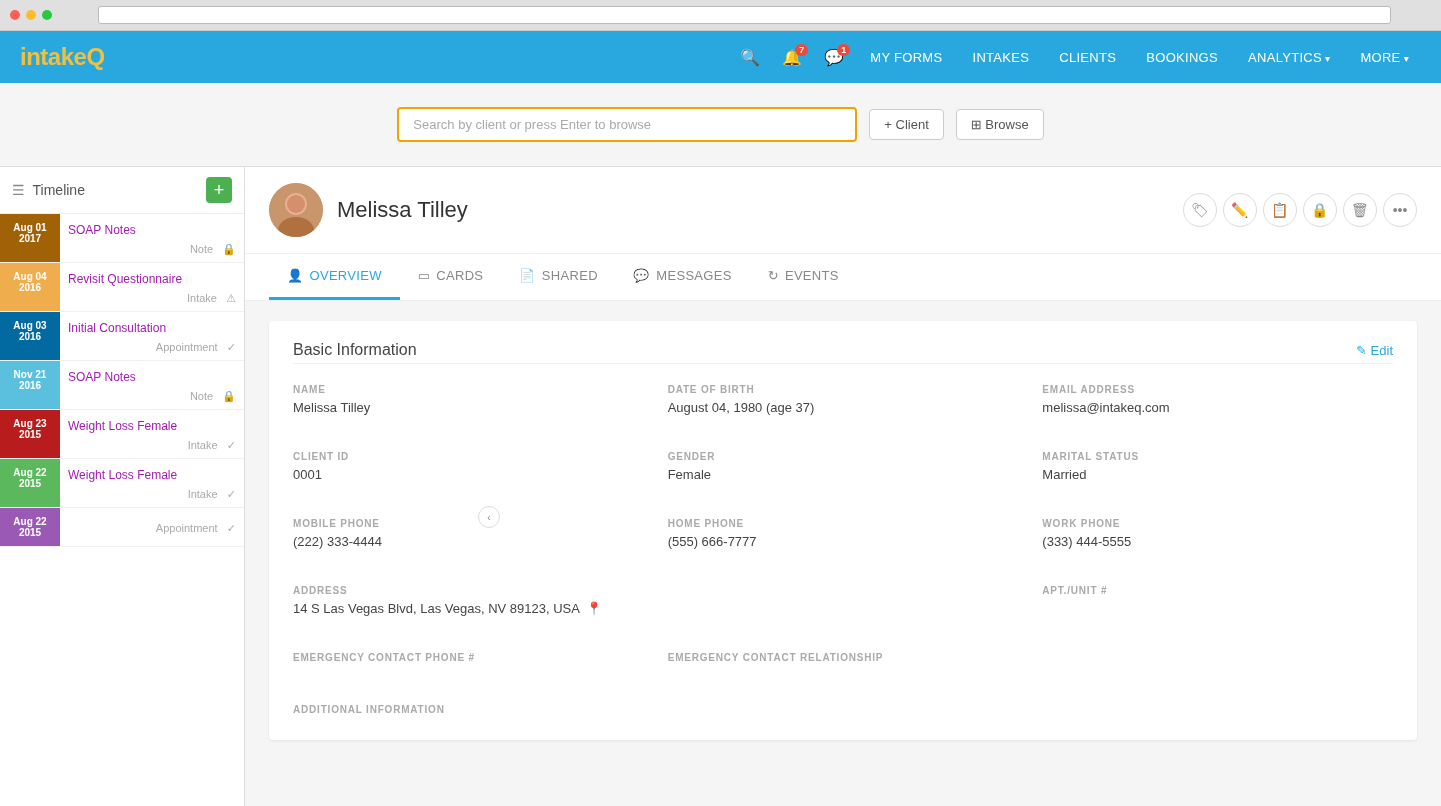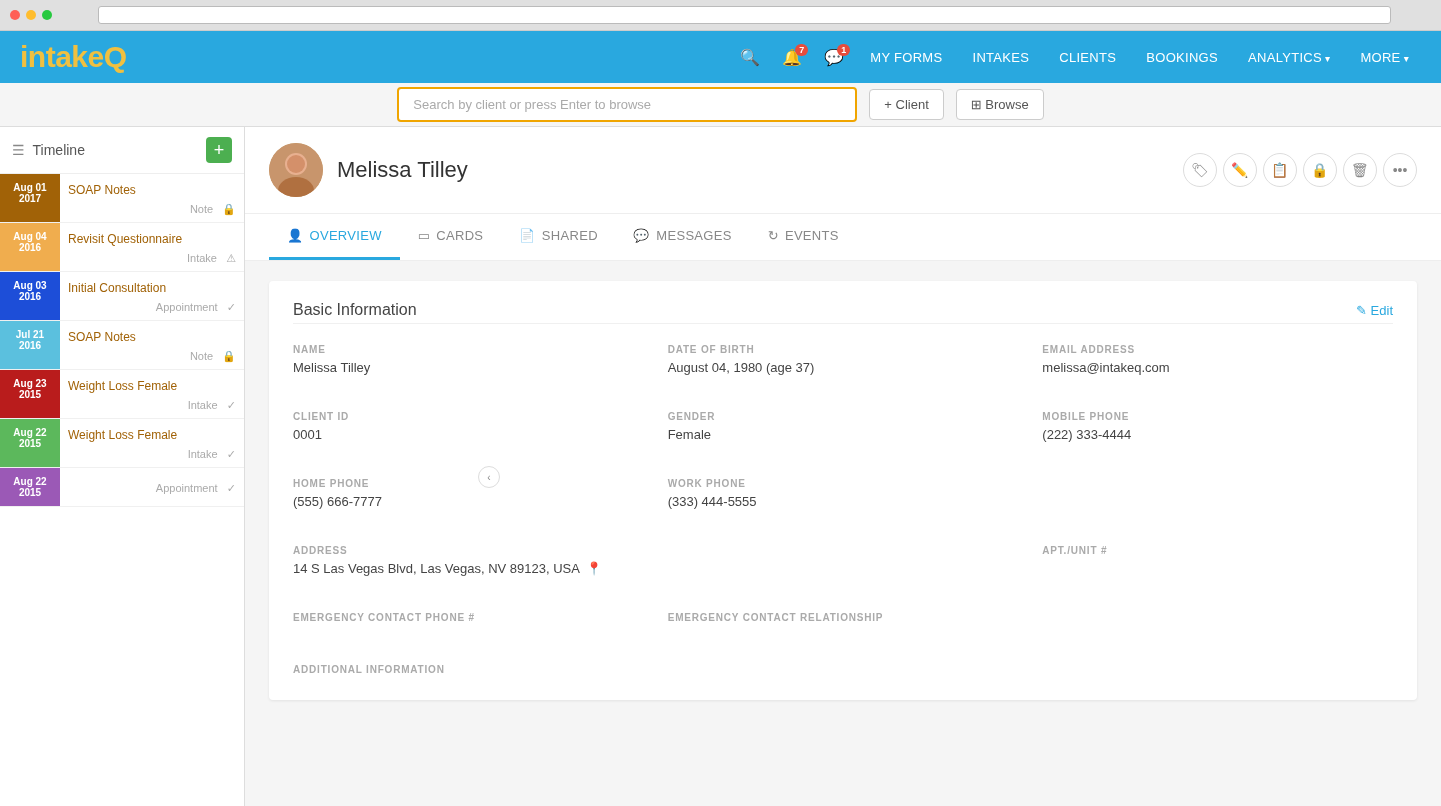--- a/index.html
+++ b/index.html
@@ -9,21 +9,21 @@
     .top-nav {
       background: #29a8df;
       height: 52px;
       display: flex;
       align-items: center;
       padding: 0 20px;
       position: relative;
     }
     .logo {
       color: white;
-      font-size: 30px;
+      font-size: 24px;
       font-weight: 600;
       letter-spacing: -0.5px;
     }
     .logo span { color: #f0c040; }
     .nav-right {
       margin-left: auto;
       display: flex;
       align-items: center;
       gap: 6px;
     }
@@ -58,21 +58,21 @@
       letter-spacing: 0.3px;
     }
     .nav-link-dropdown::after {
       content: ' ▾';
       font-size: 10px;
     }
 
     
     .search-bar-area {
       background: #f5f5f5;
-      padding: 4px 20px;
+      padding: 24px 20px;
       display: flex;
       align-items: center;
       justify-content: center;
       gap: 12px;
       border-bottom: 1px solid #ddd;
     }
     .search-input {
       width: 460px;
       padding: 8px 14px;
       border: 2px solid #f0a500;
@@ -167,21 +167,21 @@
     }
     .date-badge .month { font-size: 10px; }
     .date-badge .year { font-size: 10px; }
     .item-content {
       flex: 1;
       padding: 8px 8px 4px 8px;
     }
     .item-title {
       font-size: 12px;
       font-weight: 500;
-      color: #a16207;
+      color: #a21caf;
     }
     .item-type {
       font-size: 11px;
       color: #aaa;
       text-align: right;
       padding: 2px 8px 6px 0;
     }
 
     
     .collapse-btn {
@@ -436,35 +436,35 @@
       </div>
       <div style="flex:1;">
         <div class="item-content">
           <span class="item-title">Revisit Questionnaire</span>
         </div>
         <div class="item-type">Intake &nbsp; ⚠</div>
       </div>
     </div>
 
     <div class="timeline-item">
-      <div class="date-badge" style="background:#1d4ed8;">
+      <div class="date-badge" style="background:#0369a1;">
         <span class="month">Aug 03</span>
         <span class="year">2016</span>
       </div>
       <div style="flex:1;">
         <div class="item-content">
           <span class="item-title">Initial Consultation</span>
         </div>
         <div class="item-type">Appointment &nbsp; ✓</div>
       </div>
     </div>
 
     <div class="timeline-item">
       <div class="date-badge" style="background:#5bc0de;">
-        <span class="month">Jul 21</span>
+        <span class="month">Nov 21</span>
         <span class="year">2016</span>
       </div>
       <div style="flex:1;">
         <div class="item-content">
           <span class="item-title">SOAP Notes</span>
         </div>
         <div class="item-type">Note &nbsp; 🔒</div>
       </div>
     </div>
 
@@ -582,20 +582,24 @@
         </div>
 
         <div class="info-field">
           <label>CLIENT ID</label>
           <div class="value">0001</div>
         </div>
         <div class="info-field">
           <label>GENDER</label>
           <div class="value">Female</div>
         </div>
+        <div class="info-field">
+          <label>MARITAL STATUS</label>
+          <div class="value">Married</div>
+        </div>
 
         <div class="info-field">
           <label>MOBILE PHONE</label>
           <div class="value">(222) 333-4444</div>
         </div>
         <div class="info-field">
           <label>HOME PHONE</label>
           <div class="value">(555) 666-7777</div>
         </div>
         <div class="info-field">

